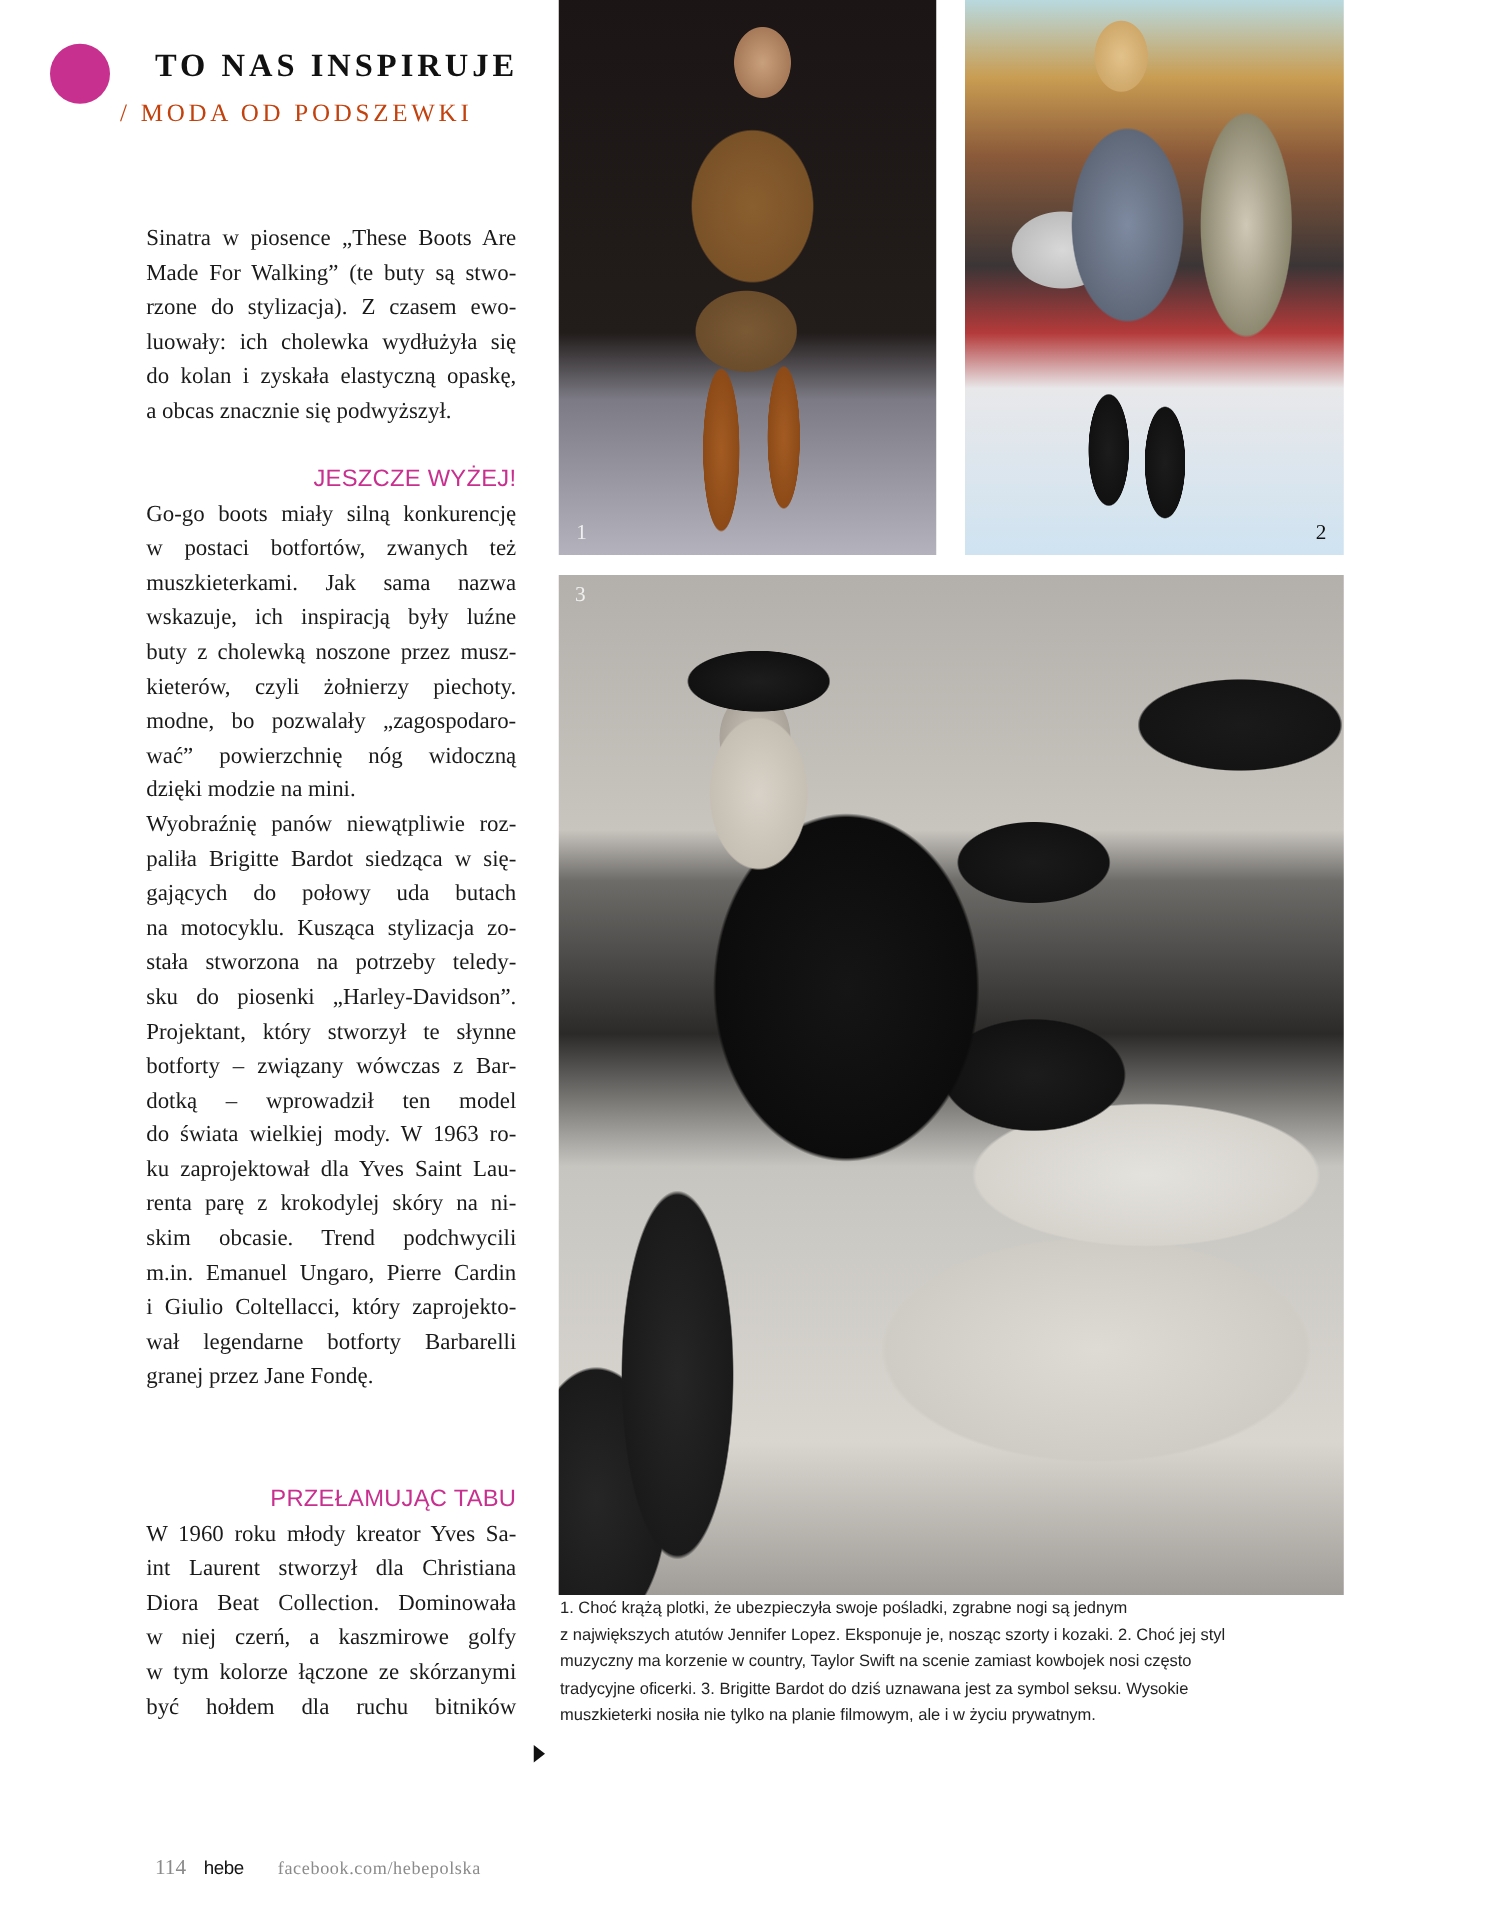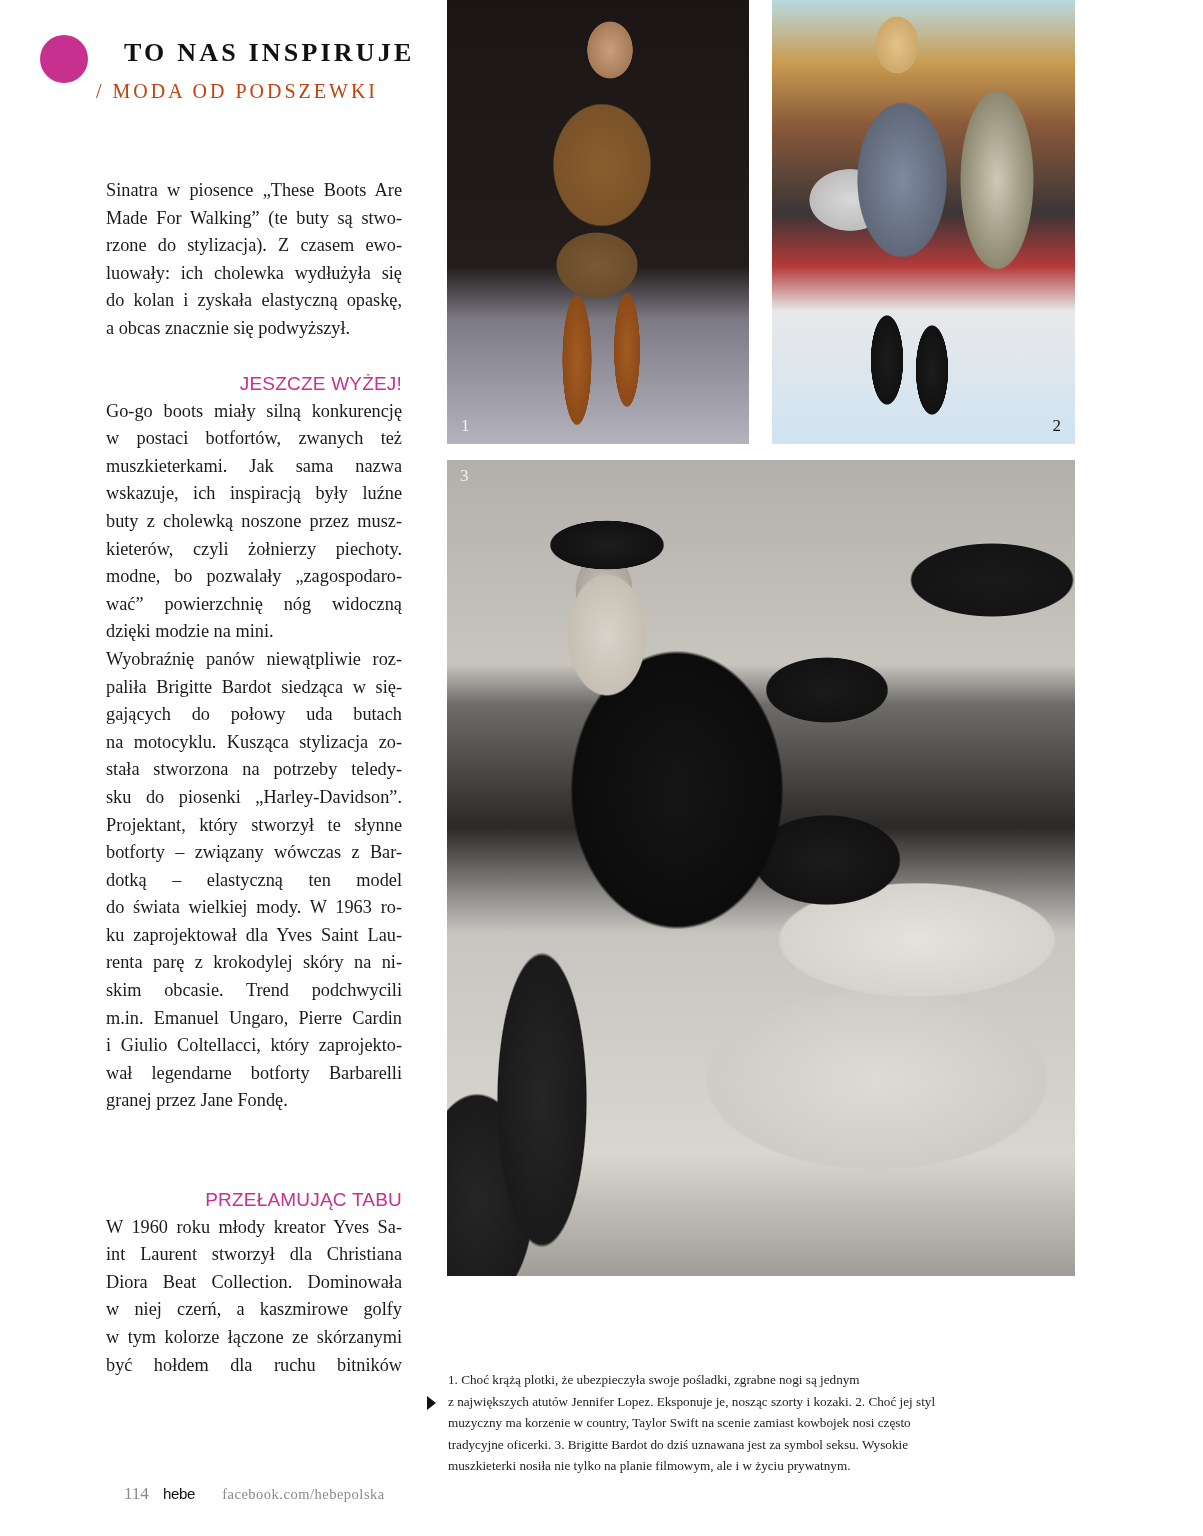--- a/index.html
+++ b/index.html
@@ -1,20 +1,20 @@
 <!DOCTYPE html>
 <html><head>
   <meta charset="utf-8">
   <style>
     html, body { margin:0; padding:0; }
     body { width:1203px; height:1536px; background:#ffffff; position:relative; overflow:hidden; font-family:"DejaVu Serif", serif; color:#1a1a1a; }
     .circle { position:absolute; left:40px; top:35px; width:48px; height:48px; border-radius:50%; background:#c8308f; }
     .kicker { position:absolute; left:124px; top:38px; font-family:"Liberation Serif", serif; font-weight:bold; font-size:26px; letter-spacing:3.2px; color:#111; white-space:nowrap; }
     .subkicker { position:absolute; left:96px; top:80px; font-family:Liberation Serif, serif; font-size:20px; letter-spacing:3px; color:#c2410c; white-space:nowrap; }
-    .col { position:absolute; left:106px; width:296px; font-family:"Liberation Serif", serif; font-size:18.3px; line-height:27.6px; color:#1a1a1a; }
+    .col { position:absolute; left:117px; width:296px; font-family:"Liberation Serif", serif; font-size:18.3px; line-height:27.6px; color:#1a1a1a; }
     .ln { display:block; text-align:justify; text-align-last:justify; white-space:nowrap; }
     .ln.last { text-align-last:left; }
     .sec-head { display:block; text-align:right; font-family:"Liberation Sans", sans-serif; font-size:19px; font-weight:normal; color:#c8308f; letter-spacing:0.2px; margin:0; }
     .photo { position:absolute; overflow:hidden; }
     .photo .num { position:absolute; font-family:"Liberation Serif", serif; font-size:17px; }
     #photo1 { left:447px; top:0; width:302px; height:444px;
       background:
         radial-gradient(ellipse 32px 40px at 163px 50px, #c9a07c 0%, #a67a58 70%, transparent 72%),
         radial-gradient(ellipse 60px 75px at 155px 165px, #8a5f2f 0%, #7a5228 80%, transparent 82%),
         radial-gradient(ellipse 50px 40px at 150px 265px, #7a5a35 0%, #6b4c2b 80%, transparent 82%),
@@ -40,21 +40,21 @@
         radial-gradient(ellipse 130px 170px at 230px 330px, #151515 0%, #0c0c0c 80%, transparent 82%),
         radial-gradient(ellipse 75px 40px at 380px 230px, #1a1a1a 0%, #121212 80%, transparent 82%),
         radial-gradient(ellipse 90px 55px at 380px 400px, #1c1c1c 0%, #121212 80%, transparent 82%),
         radial-gradient(ellipse 55px 180px at 95px 640px, #262626 0%, #1a1a1a 80%, transparent 82%),
         radial-gradient(ellipse 70px 130px at 30px 740px, #262626 0%, #1a1a1a 80%, transparent 82%),
         radial-gradient(ellipse 170px 70px at 470px 480px, #e4e2dd 0%, #d6d3cd 80%, transparent 82%),
         radial-gradient(ellipse 210px 110px at 430px 620px, #dedbd5 0%, #cfccc5 80%, transparent 82%),
         radial-gradient(ellipse 100px 45px at 545px 120px, #1a1a1a 0%, #141414 80%, transparent 82%),
         linear-gradient(180deg, #b3b0ab 0%, #c8c5bf 25%, #6e6c69 30%, #2b2a29 45%, #c7c5c0 58%, #d9d6d0 85%, #a09d98 100%);
     }
-    .caption { position:absolute; left:448px; top:1369px; width:640px; font-family:Liberation Serif, serif; font-size:13.2px; line-height:21.5px; color:#222; }
+    .caption { position:absolute; left:448px; top:1275px; width:640px; font-family:Liberation Sans, sans-serif; font-size:13.2px; line-height:21.5px; color:#222; }
     .caption span { display:block; white-space:nowrap; }
     .arrow { position:absolute; left:427px; top:1396px; width:0; height:0; border-top:7px solid transparent; border-bottom:7px solid transparent; border-left:9px solid #111; }
     .footer { position:absolute; left:112px; top:1484px; white-space:nowrap;margin-left:12px; }
     .footer .pg { font-family:"Liberation Serif", serif; font-size:17px; color:#8a8a8a; }
     .footer .brand { font-family:"Liberation Sans", sans-serif; font-size:15px; color:#111; margin-left:9px; letter-spacing:-0.3px; }
     .footer .fb { font-family:"Liberation Serif", serif; font-size:14.5px; color:#8a8a8a; margin-left:22px; letter-spacing:0.5px; }
   </style>
 </head>
 <body>
 
@@ -83,21 +83,21 @@
   <span class="ln">wać” powierzchnię nóg widoczną</span>
   <span class="ln last">dzięki modzie na mini.</span>
   <span class="ln">Wyobraźnię panów niewątpliwie roz-</span>
   <span class="ln">paliła Brigitte Bardot siedząca w się-</span>
   <span class="ln">gających do połowy uda butach</span>
   <span class="ln">na motocyklu. Kusząca stylizacja zo-</span>
   <span class="ln">stała stworzona na potrzeby teledy-</span>
   <span class="ln">sku do piosenki „Harley-Davidson”.</span>
   <span class="ln">Projektant, który stworzył te słynne</span>
   <span class="ln">botforty – związany wówczas z Bar-</span>
-  <span class="ln">dotką – elastyczną ten model</span>
+  <span class="ln">dotką – wprowadził ten model</span>
   <span class="ln">do świata wielkiej mody. W 1963 ro-</span>
   <span class="ln">ku zaprojektował dla Yves Saint Lau-</span>
   <span class="ln">renta parę z krokodylej skóry na ni-</span>
   <span class="ln">skim obcasie. Trend podchwycili</span>
   <span class="ln">m.in. Emanuel Ungaro, Pierre Cardin</span>
   <span class="ln">i Giulio Coltellacci, który zaprojekto-</span>
   <span class="ln">wał legendarne botforty Barbarelli</span>
   <span class="ln last">granej przez Jane Fondę.</span>
 </div>
 

